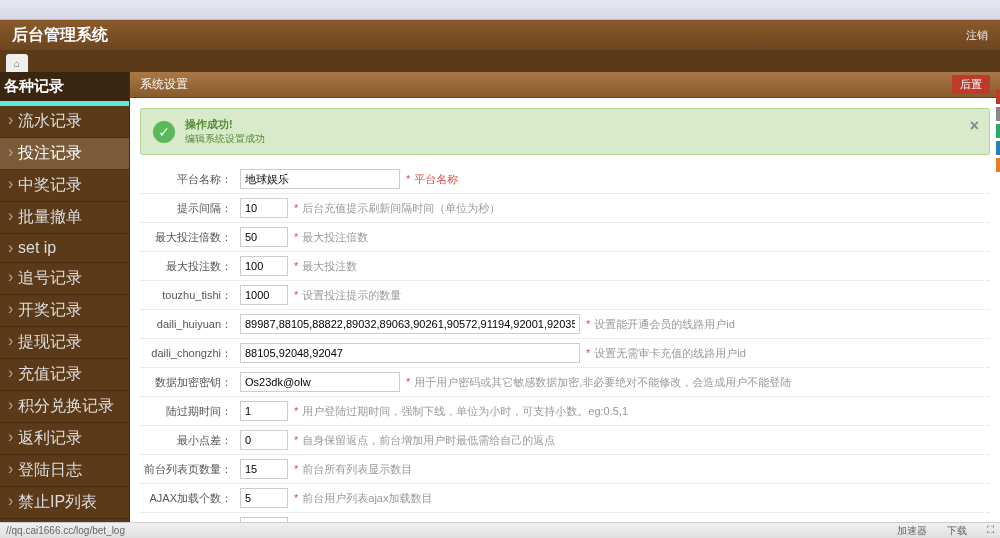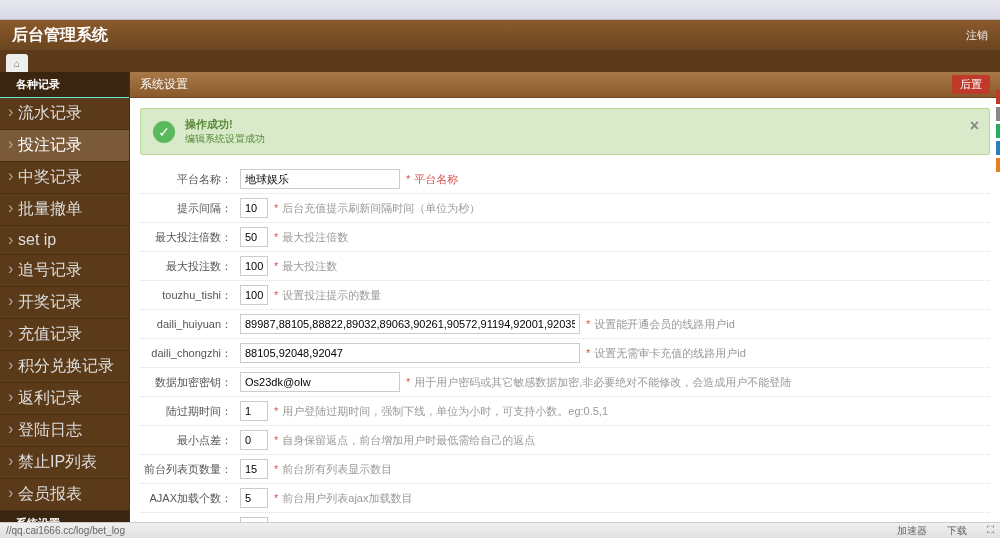--- a/index.html
+++ b/index.html
@@ -5,37 +5,37 @@
 *{box-sizing:border-box;margin:0;padding:0;font-family:"Microsoft YaHei",Arial,sans-serif}
 body{background:#f8f8f8;font-size:12px;color:#333;width:1000px;height:538px;overflow:hidden;position:relative}
 .topbar{height:20px;background:linear-gradient(#e8e8f0,#d8d8e8);border-bottom:1px solid #bbb}
 .header{height:30px;background:linear-gradient(#8b5a2b,#6b4520);display:flex;align-items:center;padding:0 12px;justify-content:space-between}
 .header h1{color:#fff;font-size:16px;font-weight:600}
 .header .logout{color:#eee;font-size:11px;cursor:pointer}
 .tabs-bar{height:22px;background:#5a3a18;padding-left:6px;display:flex;align-items:flex-end}
 .tab-home{width:22px;height:18px;background:#eee;border-radius:3px 3px 0 0;display:flex;align-items:center;justify-content:center;font-size:10px;color:#666;cursor:pointer}
 .main{display:flex;height:454px}
 .sidebar{width:130px;background:#4a3018;overflow-y:auto;border-right:1px solid #333}
-.side-group{background:#3a2510;color:#fff;padding:5px 16px;font-size:11px;font-weight:600;border-bottom:1px solid #5eead4}
+.side-group{background:#3a2510;color:#fff;padding:5px 4px;font-size:15px;font-weight:600;border-bottom:5px solid #5eead4}
 .side-item{background:#5a3a18;color:#ddd;padding:5px 10px 5px 18px;font-size:16px;border-bottom:1px solid #4a2d10;cursor:pointer;position:relative}
 .side-item:before{content:"›";position:absolute;left:8px;color:#aaa}
 .side-item.active{background:#7a5a38;color:#fff}
 .content{flex:1;display:flex;flex-direction:column;overflow:hidden}
 .panel-header{height:26px;background:linear-gradient(#a87848,#8b5a2b);color:#fff;display:flex;align-items:center;justify-content:space-between;padding:0 10px;font-size:12px;border-bottom:1px solid #6b4520}
 .panel-header .btn-config{background:#c0392b;color:#fff;padding:2px 8px;border-radius:2px;font-size:11px;cursor:pointer}
 .panel-body{flex:1;overflow-y:auto;padding:10px;background:#fff}
 .alert{background:#d8eac9;border:1px solid #b8d898;border-radius:2px;padding:8px 12px;margin-bottom:10px;display:flex;align-items:center;position:relative}
 .alert-icon{width:22px;height:22px;background:#5cb85c;border-radius:50%;display:flex;align-items:center;justify-content:center;color:#fff;font-size:14px;margin-right:10px;flex-shrink:0}
 .alert-text .t1{color:#5a8a3a;font-weight:600;font-size:11px}
 .alert-text .t2{color:#5a8a3a;font-size:10px}
 .alert-close{position:absolute;right:10px;top:8px;font-size:16px;color:#888;cursor:pointer;font-weight:bold}
 .form-row{display:flex;align-items:center;border-bottom:1px dotted #ddd;padding:4px 0;min-height:26px}
 .form-label{width:100px;text-align:right;padding-right:8px;color:#555;font-size:11px}
 .form-input{border:1px solid #ccc;padding:2px 4px;font-size:11px;height:20px;background:#fff}
-.form-input.w-sm{width:28px}
+.form-input.w-sm{width:48px}
 .form-input.w-md{width:160px}
 .form-input.w-lg{width:340px}
 .form-help{color:#d9534f;font-size:11px;margin-left:6px}
 .form-help .star{color:#d9534f;margin-right:4px}
 .form-help .txt{color:#999}
 .statusbar{position:absolute;bottom:0;left:0;right:0;height:16px;background:linear-gradient(#f0f0f0,#e0e0e0);border-top:1px solid #ccc;display:flex;align-items:center;padding:0 6px;font-size:10px;color:#666;justify-content:space-between}
 .statusbar .right{display:flex;gap:20px}
 .side-strip{position:absolute;right:0;top:90px;width:4px;display:flex;flex-direction:column;gap:3px}
 .side-strip div{width:4px;height:14px}
 ::-webkit-scrollbar{width:14px;height:14px}
@@ -61,20 +61,21 @@
 <div class="main">
   <div class="sidebar" id="sidebar">
       <div class="side-group">各种记录</div>
       <div class="side-item ">流水记录</div>
       <div class="side-item active">投注记录</div>
       <div class="side-item ">中奖记录</div>
       <div class="side-item ">批量撤单</div>
       <div class="side-item ">set ip</div>
       <div class="side-item ">追号记录</div>
       <div class="side-item ">开奖记录</div>
+      <div class="side-item ">提现记录</div>
       <div class="side-item ">充值记录</div>
       <div class="side-item ">积分兑换记录</div>
       <div class="side-item ">返利记录</div>
       <div class="side-item ">登陆日志</div>
       <div class="side-item ">禁止IP列表</div>
       <div class="side-item ">会员报表</div>
       <div class="side-group">系统设置</div>
       <div class="side-item ">系统日志</div>
       <div class="side-item ">系统设置</div>
     </div>

